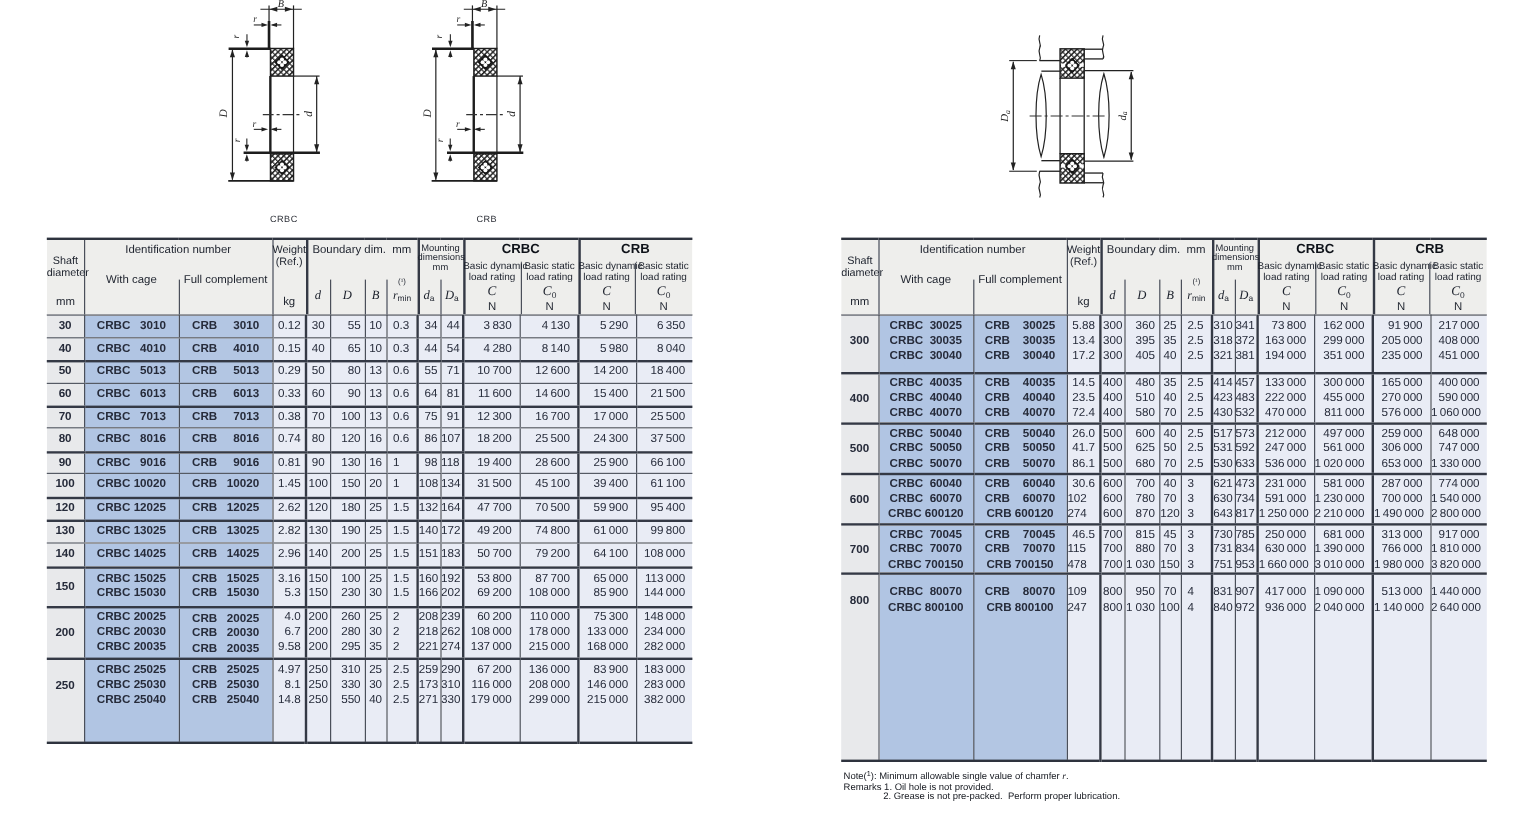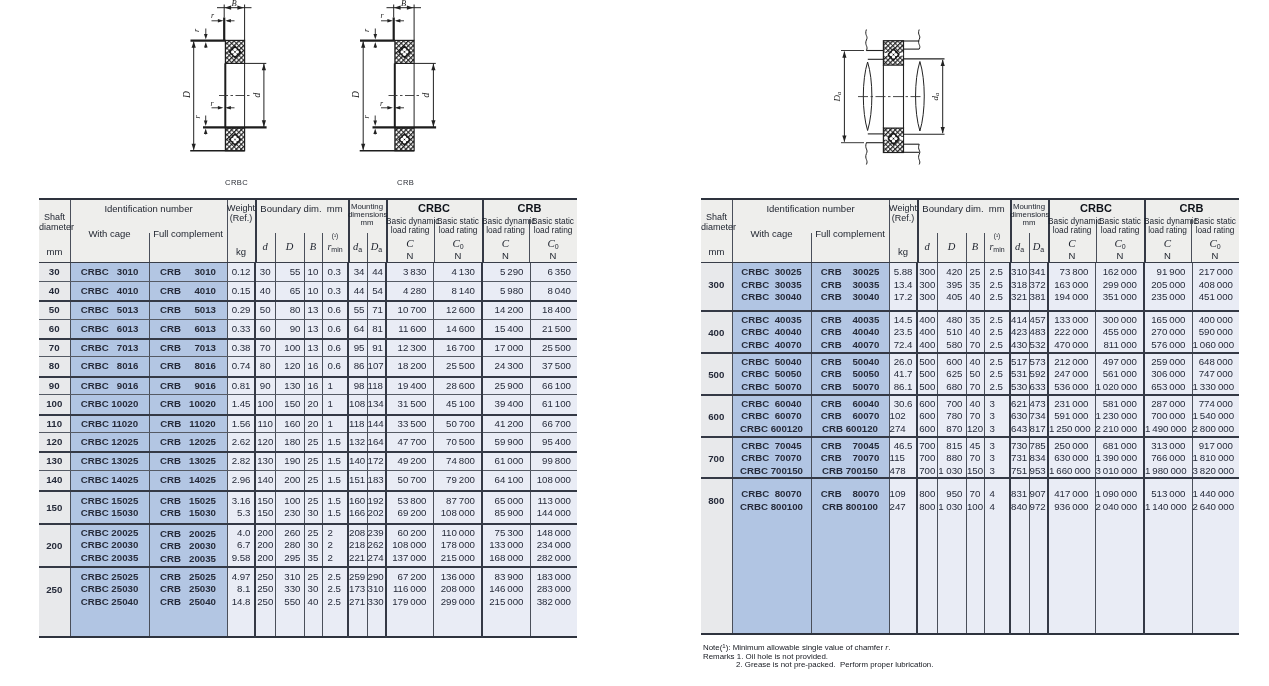--- a/index.html
+++ b/index.html
@@ -396,21 +396,21 @@
       </tr>
       <tr class="thin" style="height:18px">
         <td class="shaft">70</td>
         <td class="cage bl">CRBC&nbsp;&nbsp;&nbsp;7013</td>
         <td class="fullc bl">CRB&nbsp;&nbsp;&nbsp;&nbsp;&nbsp;7013</td>
         <td class="num wt bl"><span class="wd">0.38</span></td>
         <td class="num cd blk">70</td>
         <td class="num cD bl">100</td>
         <td class="num cB bl">13</td>
         <td class="num cr bl">0.6</td>
-        <td class="num cda blk">95</td>
+        <td class="num cda blk">75</td>
         <td class="num cda bl">91</td>
         <td class="num cld blk">12 300</td>
         <td class="num cld bl">16 700</td>
         <td class="num cld blk">17 000</td>
         <td class="num cld bl">25 500</td>
       </tr>
       <tr class="thick" style="height:20px">
         <td class="shaft">80</td>
         <td class="cage bl">CRBC&nbsp;&nbsp;&nbsp;8016</td>
         <td class="fullc bl">CRB&nbsp;&nbsp;&nbsp;&nbsp;&nbsp;8016</td>
@@ -450,36 +450,20 @@
         <td class="num cd blk">100</td>
         <td class="num cD bl">150</td>
         <td class="num cB bl">20</td>
         <td class="num cr bl">1</td>
         <td class="num cda blk">108</td>
         <td class="num cda bl">134</td>
         <td class="num cld blk">31 500</td>
         <td class="num cld bl">45 100</td>
         <td class="num cld blk">39 400</td>
         <td class="num cld bl">61 100</td>
-      </tr>
-      <tr class="thin" style="height:18px">
-        <td class="shaft">110</td>
-        <td class="cage bl">CRBC&nbsp;11020</td>
-        <td class="fullc bl">CRB&nbsp;&nbsp;&nbsp;11020</td>
-        <td class="num wt bl"><span class="wd">1.56</span></td>
-        <td class="num cd blk">110</td>
-        <td class="num cD bl">160</td>
-        <td class="num cB bl">20</td>
-        <td class="num cr bl">1</td>
-        <td class="num cda blk">118</td>
-        <td class="num cda bl">144</td>
-        <td class="num cld blk">33 500</td>
-        <td class="num cld bl">50 700</td>
-        <td class="num cld blk">41 200</td>
-        <td class="num cld bl">66 700</td>
       </tr>
       <tr class="thick" style="height:19px">
         <td class="shaft">120</td>
         <td class="cage bl">CRBC&nbsp;12025</td>
         <td class="fullc bl">CRB&nbsp;&nbsp;&nbsp;12025</td>
         <td class="num wt bl"><span class="wd">2.62</span></td>
         <td class="num cd blk">120</td>
         <td class="num cD bl">180</td>
         <td class="num cB bl">25</td>
         <td class="num cr bl">1.5</td>
@@ -893,21 +877,21 @@
         </td>
         <td class="num cd vt blk">
           <div style="margin-top:3px">
             <div class="ln" style="line-height:12.6px;height:12.6px">300</div>
             <div class="ln" style="line-height:12.6px;height:12.6px">300</div>
             <div class="ln" style="line-height:12.6px;height:12.6px">300</div>
           </div>
         </td>
         <td class="num cD vt bl">
           <div style="margin-top:3px">
-            <div class="ln" style="line-height:12.6px;height:12.6px">420</div>
+            <div class="ln" style="line-height:12.6px;height:12.6px">360</div>
             <div class="ln" style="line-height:12.6px;height:12.6px">395</div>
             <div class="ln" style="line-height:12.6px;height:12.6px">405</div>
           </div>
         </td>
         <td class="num cB vt bl">
           <div style="margin-top:3px">
             <div class="ln" style="line-height:12.6px;height:12.6px">25</div>
             <div class="ln" style="line-height:12.6px;height:12.6px">35</div>
             <div class="ln" style="line-height:12.6px;height:12.6px">40</div>
           </div>

